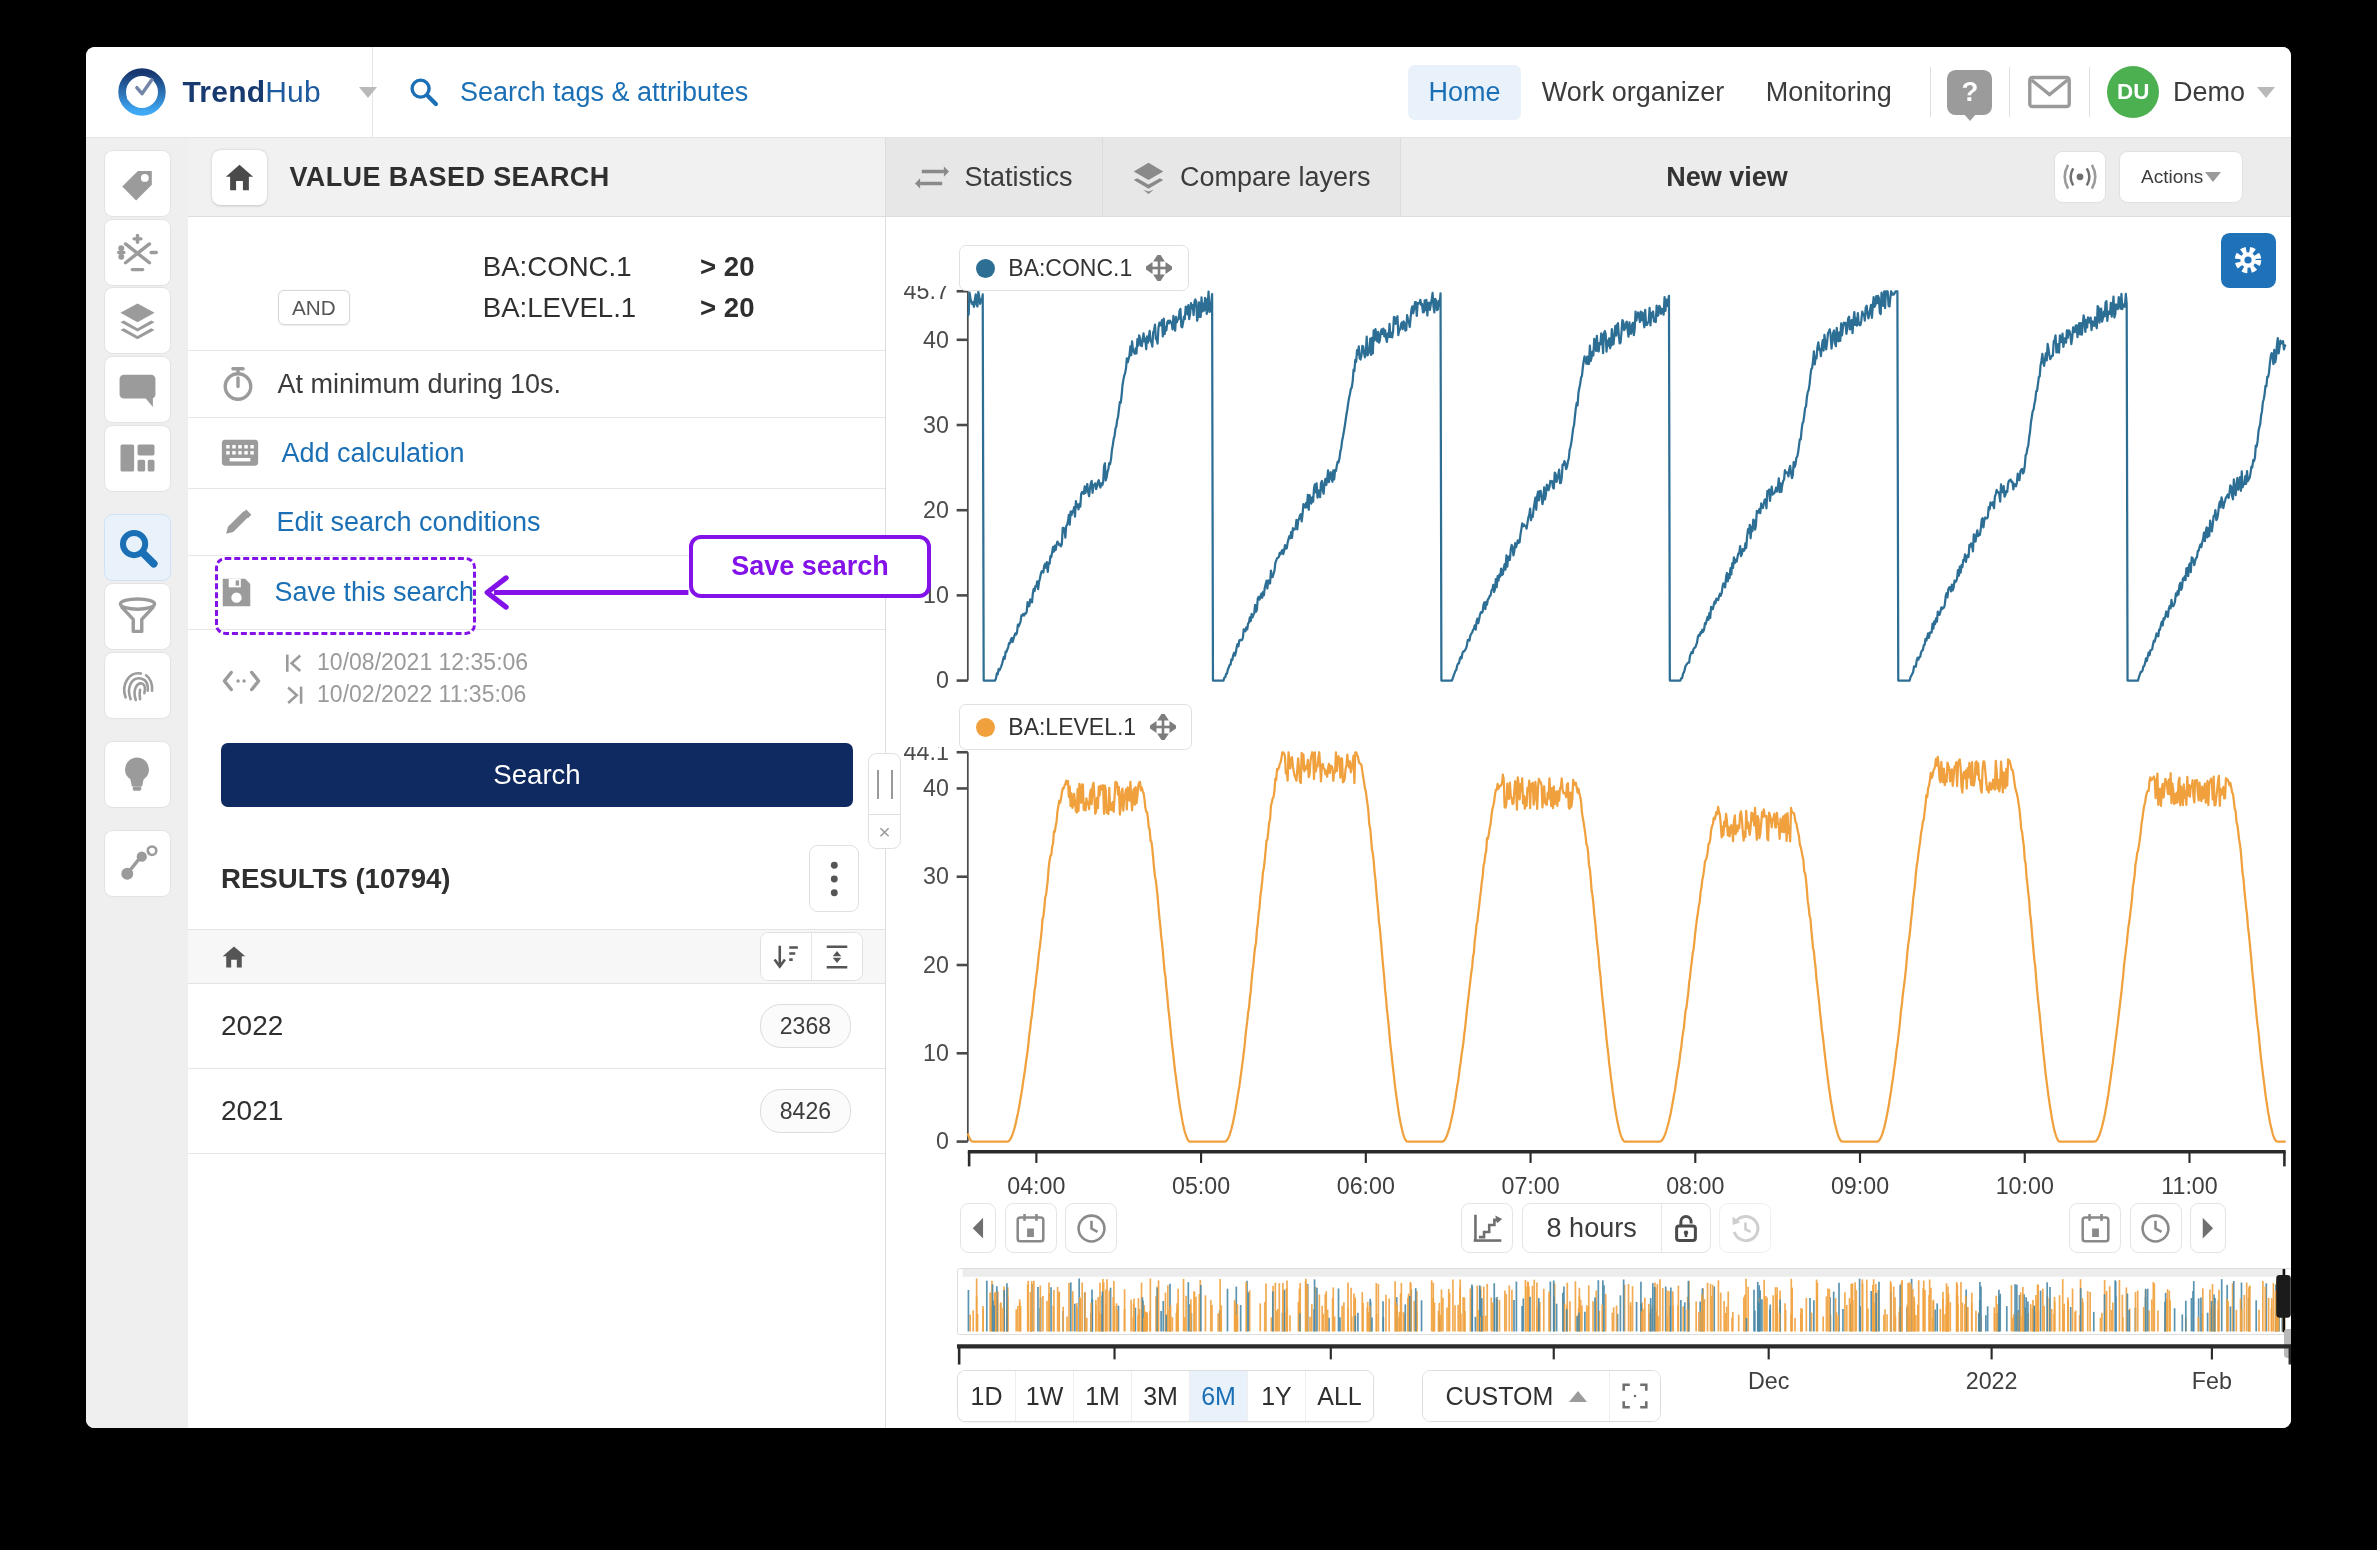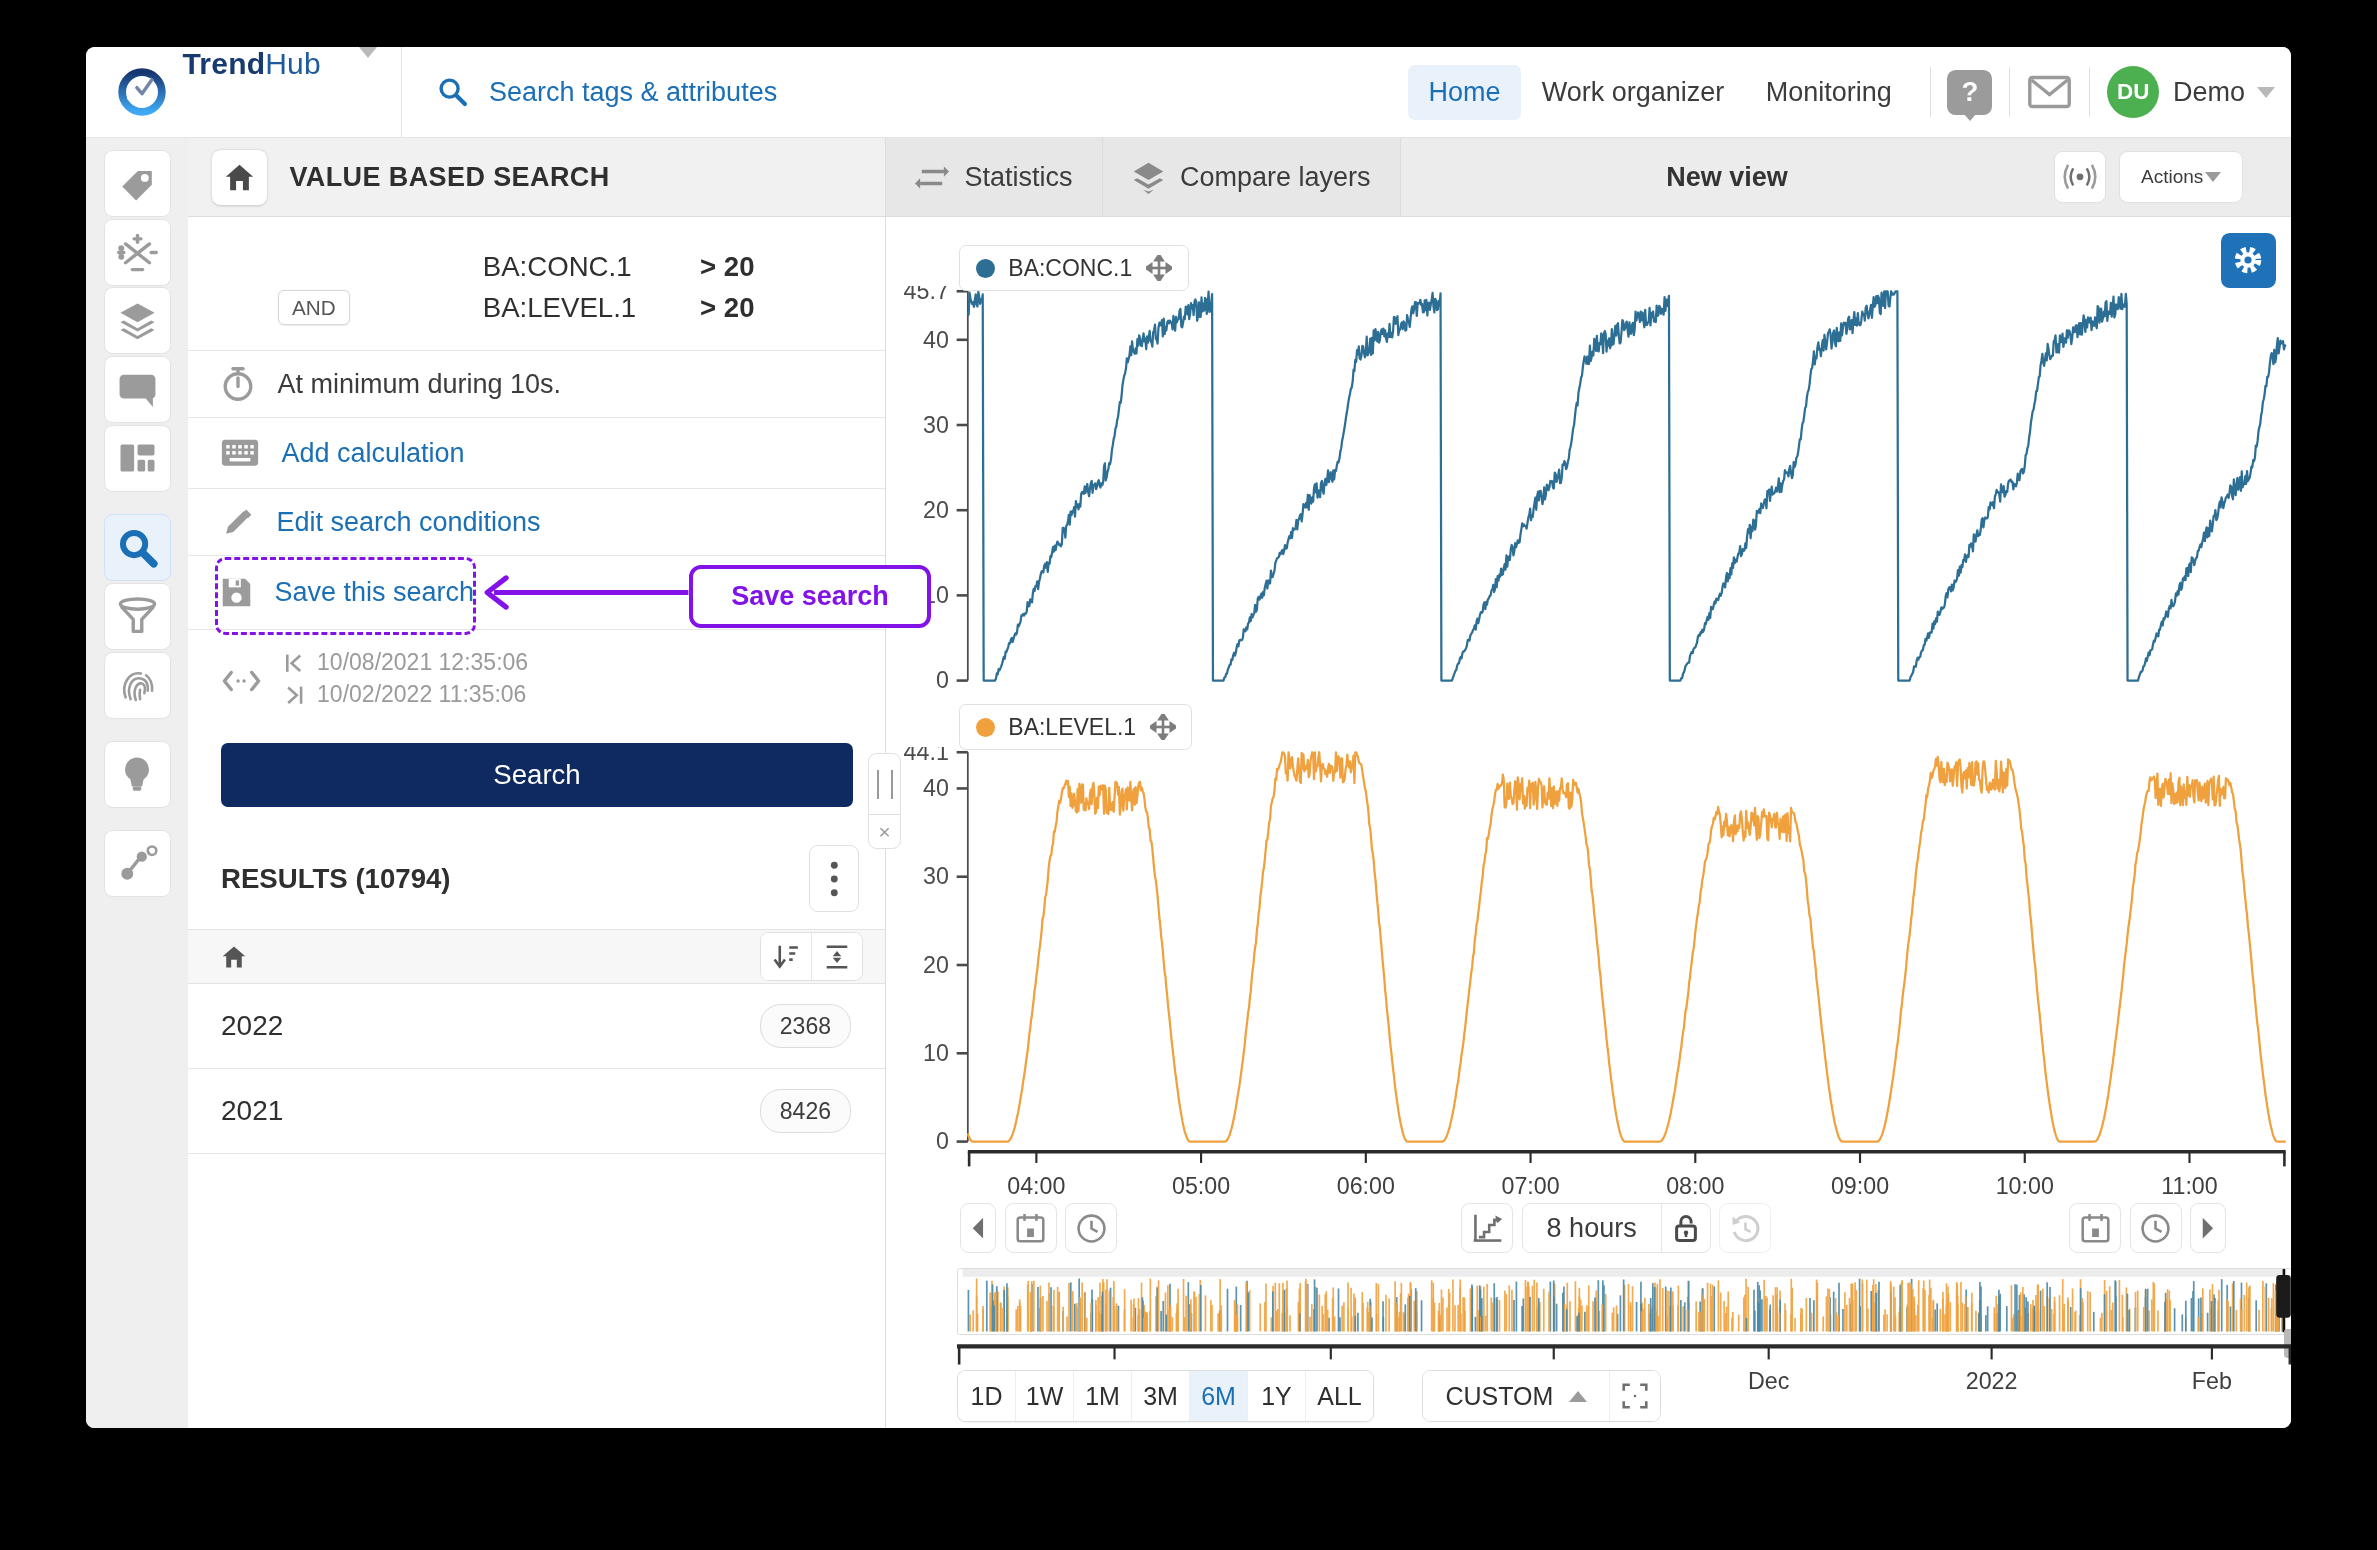--- a/index.html
+++ b/index.html
@@ -2,21 +2,21 @@
 <html style="font-size:13.8px"><head>
 <meta charset="utf-8">
 <style>
   html,body{margin:0;padding:0;background:#000;}
   .stage{position:relative;width:2377px;height:1551px;background:#000;font-family:"Liberation Sans",sans-serif;overflow:hidden;}
   .window{position:absolute;left:86px;top:47px;width:2205px;height:1381px;background:#fff;border-radius:8.6px;overflow:hidden;}
   text{font-family:"Liberation Sans",sans-serif;}
 
   
   .topbar{height:90px;display:flex;align-items:stretch;border-bottom:0.9px solid #e3e3e3;background:#fff;}
-  .logo-sec{width:316px;display:flex;gap:15.5px;padding-left:31px;border-right:0.9px solid #e3e3e3;box-sizing:border-box;}
+  .logo-sec{width:287px;display:flex;align-items:center;gap:15.5px;padding-left:31px;border-right:0.9px solid #e3e3e3;box-sizing:border-box;}
   .brand{font-size:30px;color:#173a70;letter-spacing:0.2px;}
   .brand b{font-weight:bold;}
   .brand .lt{font-weight:normal;color:#1d5a9e;}
   .caret{width:0;height:0;border-left:9.5px solid transparent;border-right:9.5px solid transparent;border-top:11.2px solid #b9b9b9;}
   .search-sec{flex:1;display:flex;align-items:center;gap:17px;padding-left:34px;}
   .search-sec input{border:none;outline:none;font-size:27px;color:#1a6fb5;width:517px;font-family:"Liberation Sans",sans-serif;}
   .search-sec input::placeholder{color:#1a6fb5;opacity:1;}
   .top-nav{display:flex;align-items:center;gap:0;padding-right:16px;}
   .nav-item{font-size:27px;color:#3c3c3c;padding:12px 20.7px;border-radius:6.9px;cursor:pointer;white-space:nowrap;}
   .nav-item.active{color:#1a6fb5;background:#e9f2fb;}
@@ -100,21 +100,21 @@
   .rbtn:last-child{border-right:none;}
   .rbtn.active{background:#e9f2fb;color:#1a6fb5;}
   .custom-group{display:flex;border:0.9px solid #ddd;border-radius:8.6px;overflow:hidden;background:#fff;}
   .custom-btn{display:flex;align-items:center;gap:15.5px;padding:0 22.4px;height:50px;font-size:25px;color:#2f2f2f;background:#fff;border-right:0.9px solid #eee;}
   .upcaret{width:0;height:0;border-left:9.5px solid transparent;border-right:9.5px solid transparent;border-bottom:11.2px solid #9b9b9b;}
   .fit-btn{width:50px;height:50px;display:flex;align-items:center;justify-content:center;background:#fff;}
 
   
   .annot-rect{position:absolute;left:129px;top:510px;width:255px;height:72px;border:3.4px dashed #8312e8;border-radius:10.3px;z-index:40;pointer-events:none;}
   .annot-arrow{position:absolute;left:389px;top:524px;z-index:40;pointer-events:none;}
-  .annot-callout{position:absolute;left:603px;top:518px;width:234px;height:55px;background:#fff;border:4.3px solid #8312e8;border-radius:12px;display:flex;align-items:center;justify-content:center;font-size:27px;font-weight:bold;color:#8312e8;z-index:40;}
+  .annot-callout{position:absolute;left:603px;top:488px;width:234px;height:55px;background:#fff;border:4.3px solid #8312e8;border-radius:12px;display:flex;align-items:center;justify-content:center;font-size:27px;font-weight:bold;color:#8312e8;z-index:40;}
   .ico{display:inline-flex;align-items:center;justify-content:center;}
 </style>
 </head>
 <body>
 
 <div class="stage">
 <div class="window">
 
   <div class="topbar">
     <div class="logo-sec">

